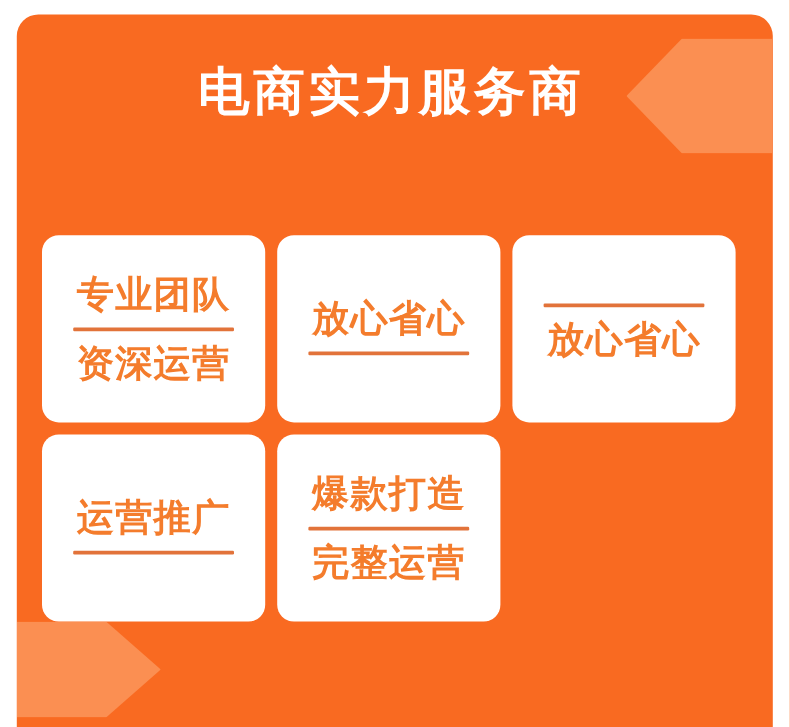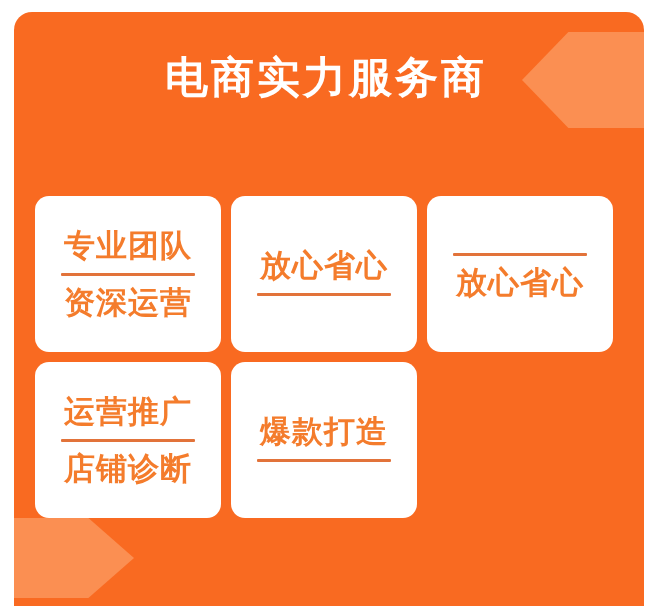--- a/index.html
+++ b/index.html
@@ -145,23 +145,23 @@
       </div>
 
       <div class="card">
         <div class="card-divider"></div>
         <div class="card-line">放心省心</div>
       </div>
 
       <div class="card">
         <div class="card-line">运营推广</div>
         <div class="card-divider"></div>
-        <div class="card-line">店铺诊断</div>
       </div>
 
       <div class="card">
         <div class="card-line">爆款打造</div>
         <div class="card-divider"></div>
+        <div class="card-line">完整运营</div>
       </div>
 
     </div>
   </div>
 </div>
 
 </body></html>

